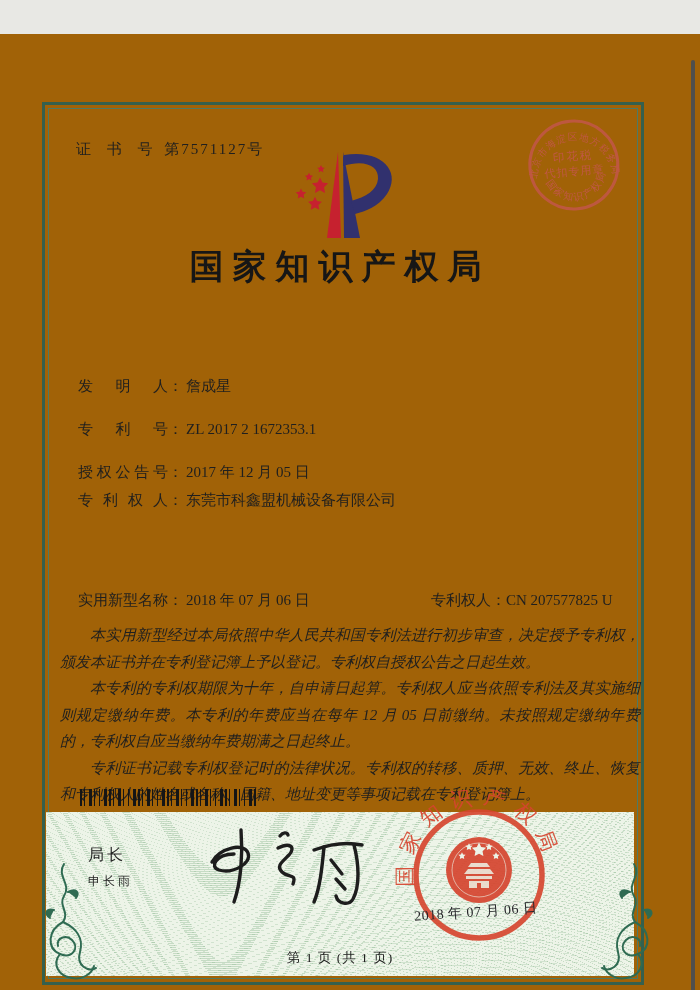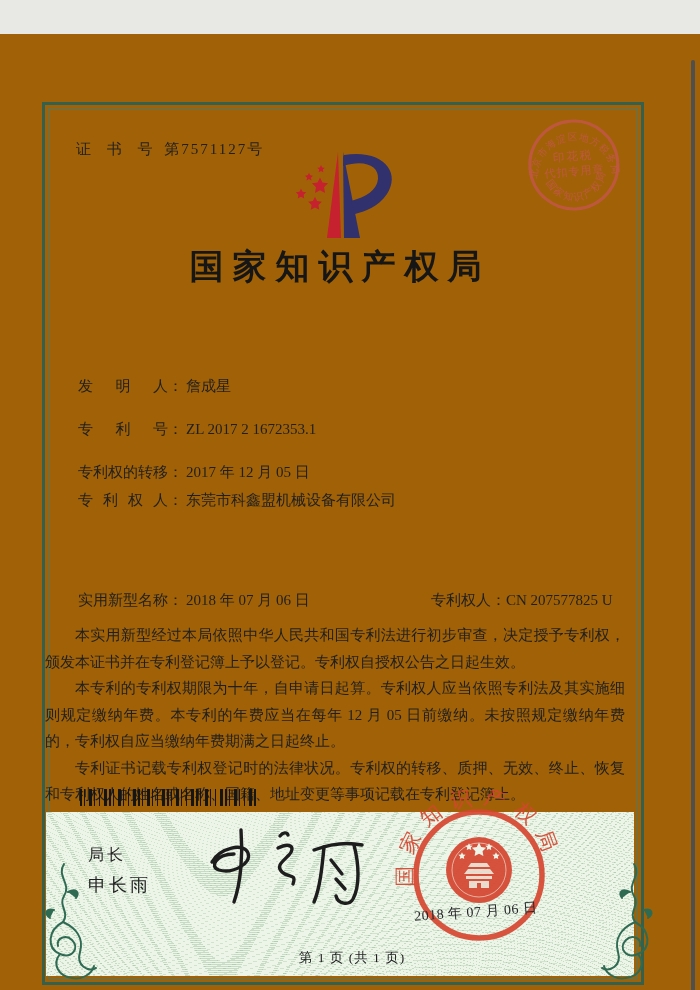--- a/index.html
+++ b/index.html
@@ -21,44 +21,44 @@
   
   .taxstamp{position:absolute;left:507px;top:64px;transform:rotate(-5deg);opacity:.92;}
   
   .frow{position:absolute;left:78px;font-size:15px;white-space:nowrap;}
   .flabel{display:inline-block;width:90px;text-align:justify;text-align-last:justify;}
   .fcolon{display:inline-block;}
   .fvalue{margin-left:3px;}
   .fvalue.wrap{display:inline-block;white-space:normal;width:458px;vertical-align:top;line-height:26px;}
   .grantno{position:absolute;left:353px;top:0;}
   
-  .paras{position:absolute;left:45px;top:588px;width:580px;font-size:15px;line-height:26.5px;}
+  .paras{position:absolute;left:60px;top:588px;width:580px;font-size:15px;line-height:26.5px;font-style:italic;}
   .paras p{margin:0;text-indent:2em;text-align:justify;}
   
   .barcode{position:absolute;left:80px;top:755px;width:176px;height:17px;
     background:
       repeating-linear-gradient(90deg,#151515 0 2px,transparent 2px 4px,#151515 4px 5px,transparent 5px 9px,
       #151515 9px 12px,transparent 12px 14px,#151515 14px 15px,transparent 15px 19px,
       #151515 19px 20px,transparent 20px 24px,#151515 24px 27px,transparent 27px 29px);}
   
   .band{position:absolute;left:46px;top:778px;width:588px;height:164px;
     background:
       repeating-radial-gradient(ellipse 900px 260px at 30% 130%, rgba(96,156,104,.28) 0 1px, rgba(0,0,0,0) 1px 7px),
       repeating-radial-gradient(ellipse 1100px 320px at 70% -30%, rgba(96,156,104,.20) 0 1px, rgba(0,0,0,0) 1px 8px),
       #edf4e8;}
   .director{position:absolute;left:88px;top:811px;font-size:16px;letter-spacing:3px;}
-  .director-name{position:absolute;left:88px;top:839px;font-size:18px;letter-spacing:3px;}
+  .director-name{position:absolute;left:88px;top:839px;font-size:12px;letter-spacing:3px;}
   .sig{position:absolute;left:190px;top:788px;}
   .seal{position:absolute;left:394px;top:756px;}
   .sealdate{position:absolute;left:414px;top:869px;width:134px;font-size:14px;white-space:nowrap;
             transform:rotate(-4deg);color:#26262a;letter-spacing:0.5px;}
   .flourish{position:absolute;}
   .fl-left{left:26px;top:828px;}
   .fl-right{left:600px;top:828px;transform:scaleX(-1);}
-  .footer{position:absolute;left:42px;top:915px;width:596px;text-align:center;font-size:13.5px;letter-spacing:1px;padding-left:12px;}
+  .footer{position:absolute;left:42px;top:915px;width:596px;text-align:center;font-size:13.5px;letter-spacing:1px;}
 </style>
 </head>
 <body>
 
 <div id="page">
 
   <div class="scan-right"></div>
   <div class="scan-bottom"></div>
 
   <div class="frame"></div>
@@ -106,21 +106,21 @@
 
   <div class="title">国家知识产权局</div>
 
   <div class="frow" style="top:343px">
     <span class="flabel">发明人</span><span class="fcolon">：</span><span class="fvalue">詹成星</span>
   </div>
   <div class="frow" style="top:386px">
     <span class="flabel">专利号</span><span class="fcolon">：</span><span class="fvalue">ZL 2017 2 1672353.1</span>
   </div>
   <div class="frow" style="top:429px">
-    <span class="flabel">专利权的转移</span><span class="fcolon">：</span><span class="fvalue">2017 年 12 月 05 日</span>
+    <span class="flabel">授权公告号</span><span class="fcolon">：</span><span class="fvalue">2017 年 12 月 05 日</span>
   </div>
   <div class="frow" style="top:457px">
     <span class="flabel">专利权人</span><span class="fcolon">：</span><span class="fvalue">东莞市科鑫盟机械设备有限公司</span>
   </div>
   <div class="frow" style="top:557px;width:560px">
     <span class="flabel">实用新型名称</span><span class="fcolon">：</span><span class="fvalue">2018 年 07 月 06 日</span>
     <span class="grantno">
       <span>专利权人</span><span>：</span><span>CN 207577825 U</span>
     </span>
   </div>

